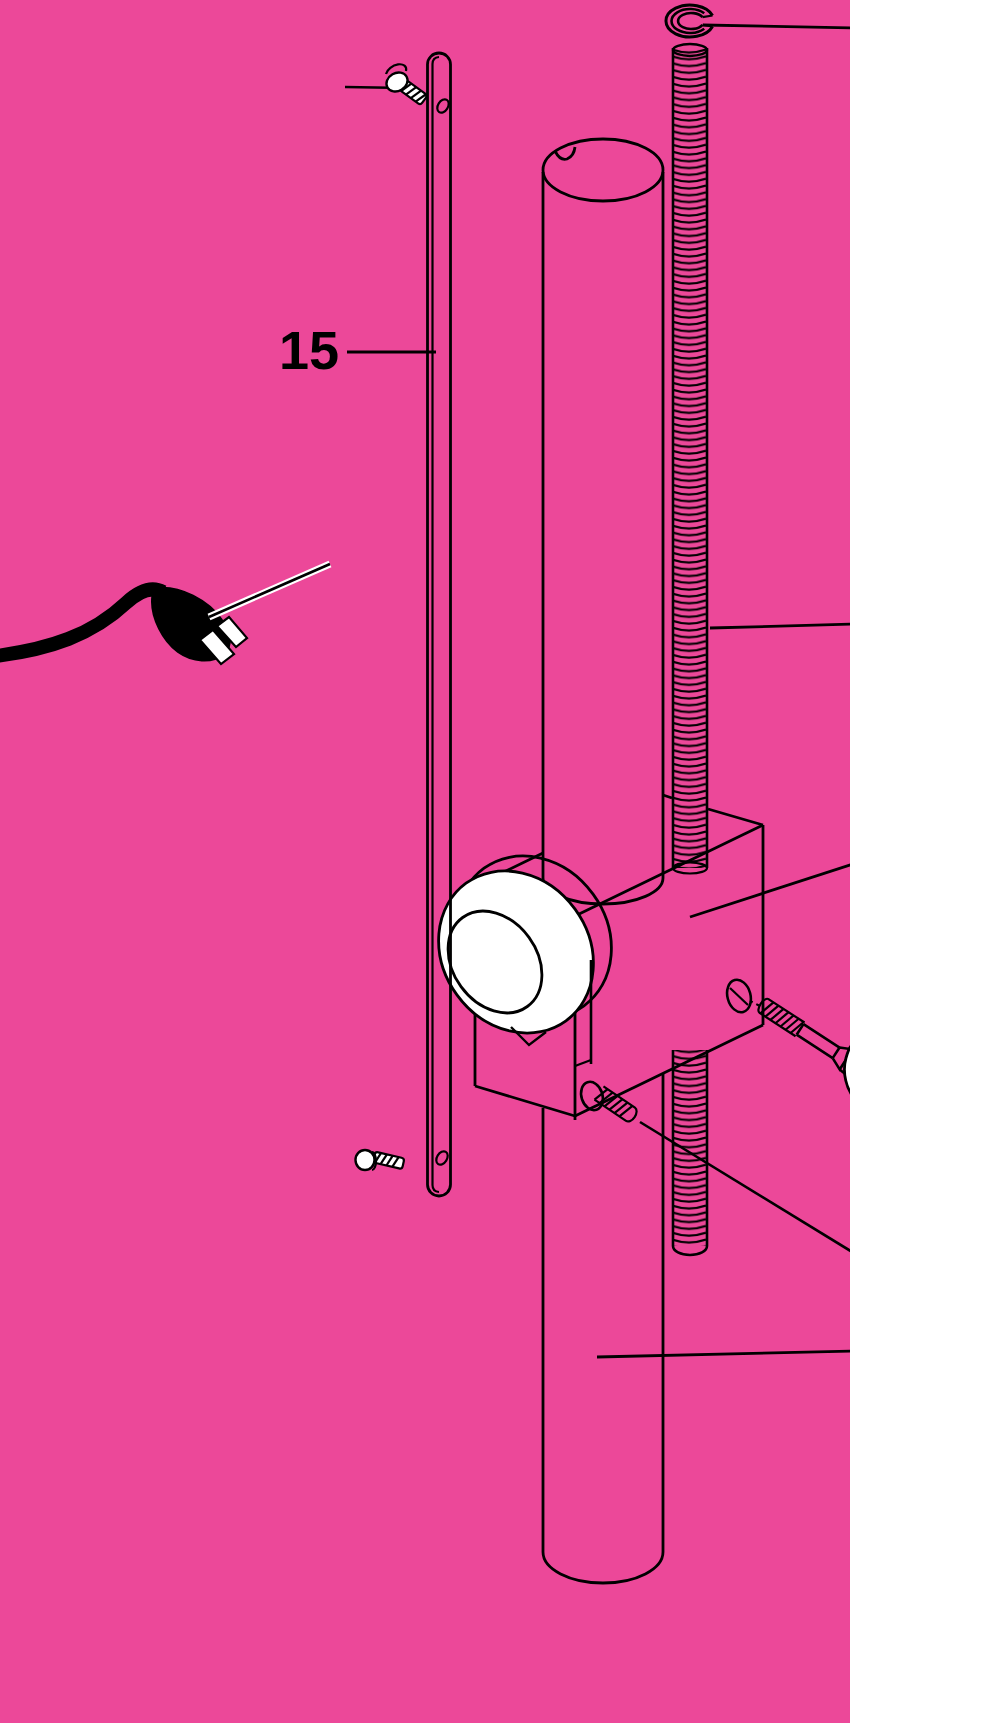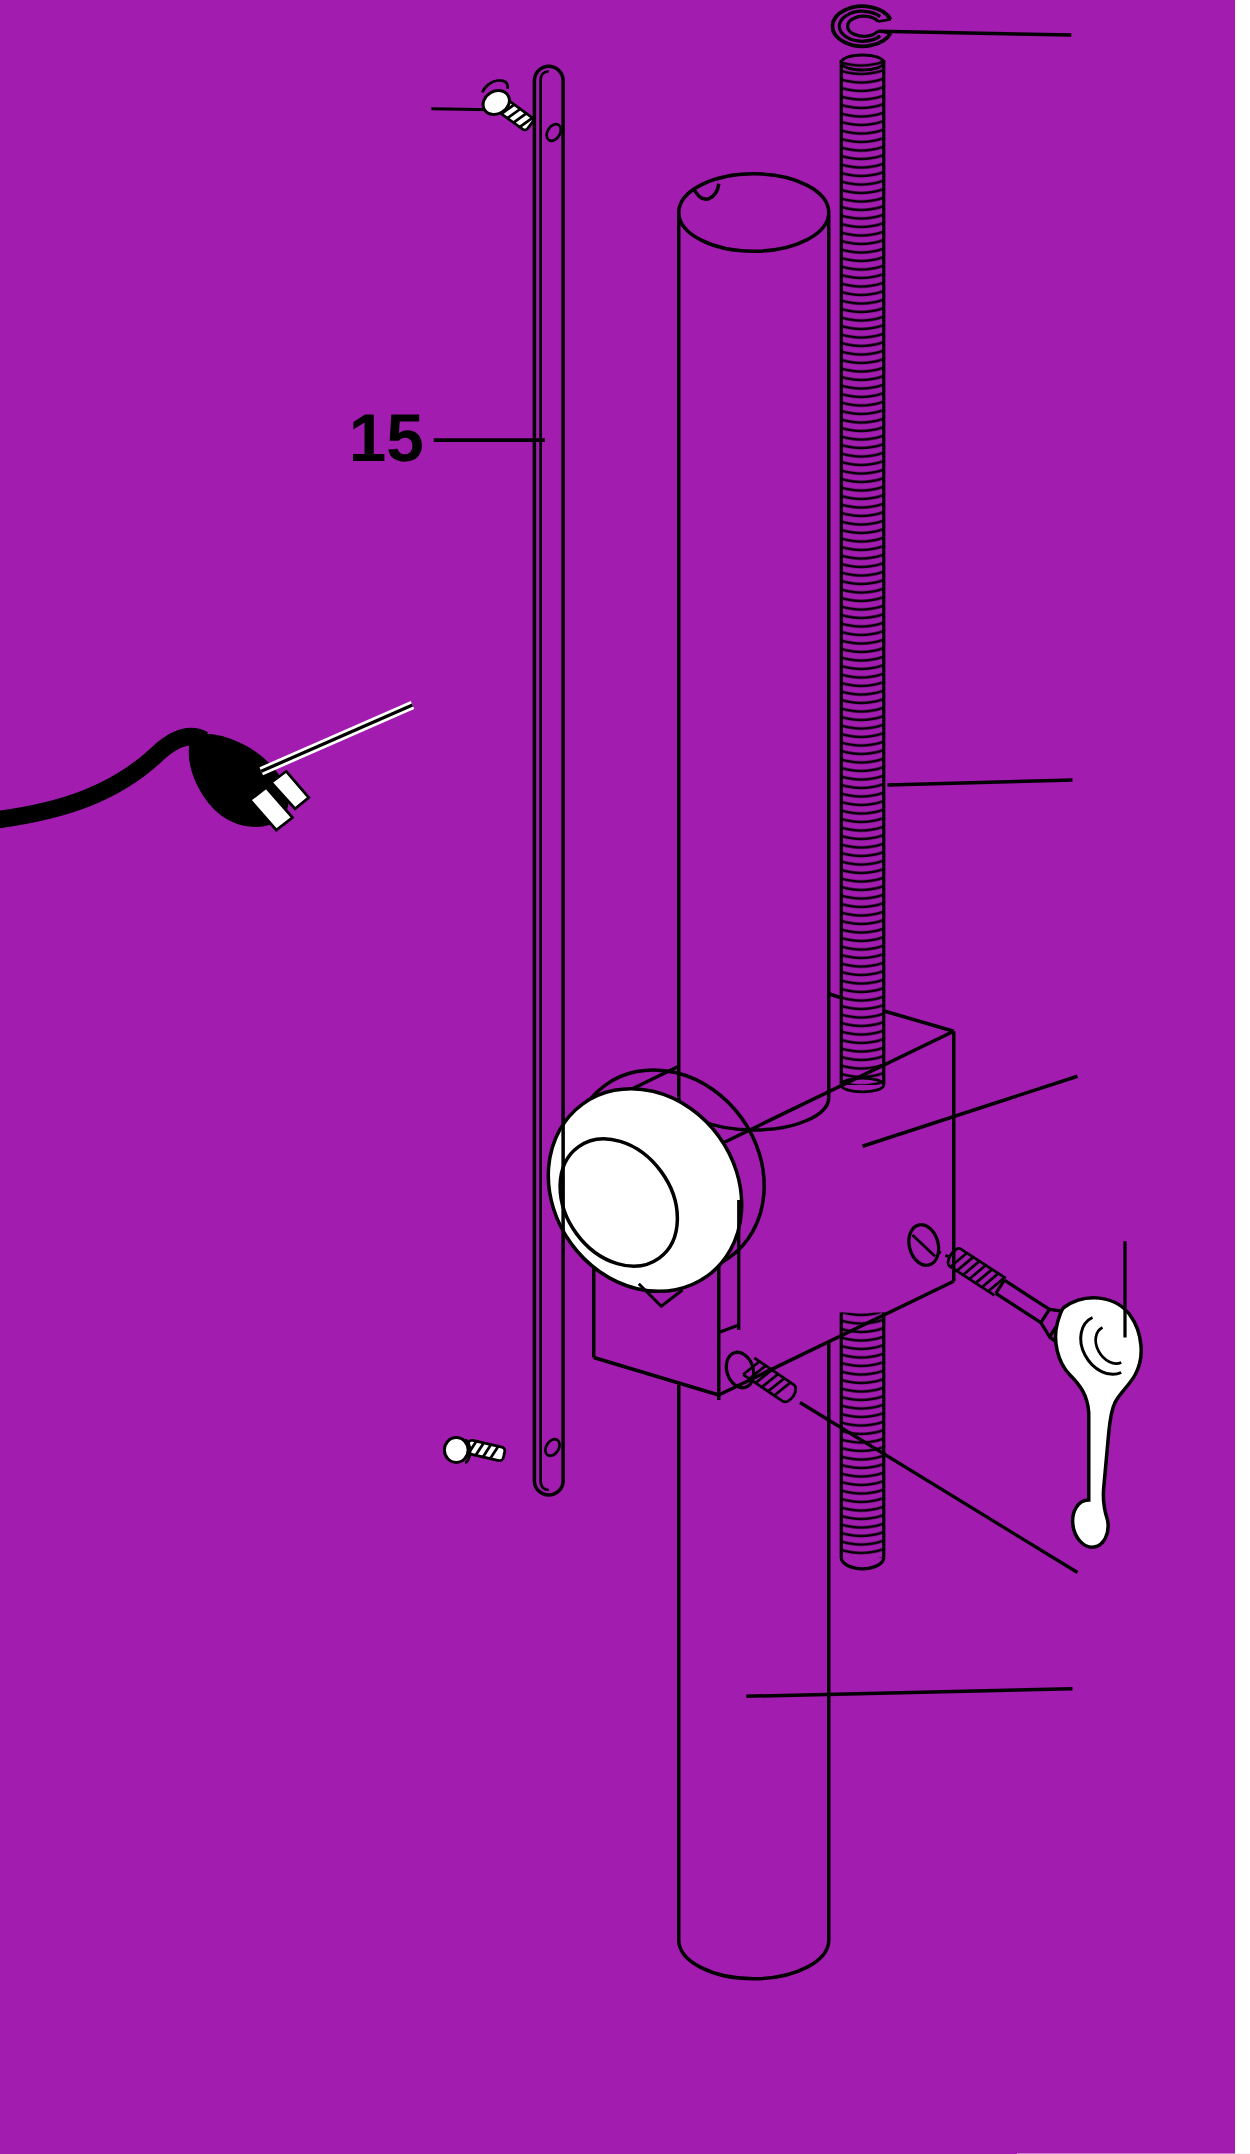--- a/index.html
+++ b/index.html
@@ -1,16 +1,16 @@
 <!DOCTYPE html>
 <html><head>
 <meta charset="utf-8">
 <style>
   html,body{margin:0;padding:0;background:#ffffff;}
-  .canvas{position:relative;width:988px;height:1723px;background:#a21caf;overflow:hidden;
+  .canvas{position:relative;width:850px;height:1723px;background:#ec4899;overflow:hidden;
           font-family:"Liberation Sans", sans-serif;}
   svg{position:absolute;left:0;top:0;}
   .callout-label{font-family:"Liberation Sans", sans-serif;font-weight:bold;font-size:54px;fill:#000;}
 </style>
 </head>
 <body>
 
 <div class="canvas">
 <svg width="1000" height="1723" viewBox="0 0 1000 1723">
   <defs>

